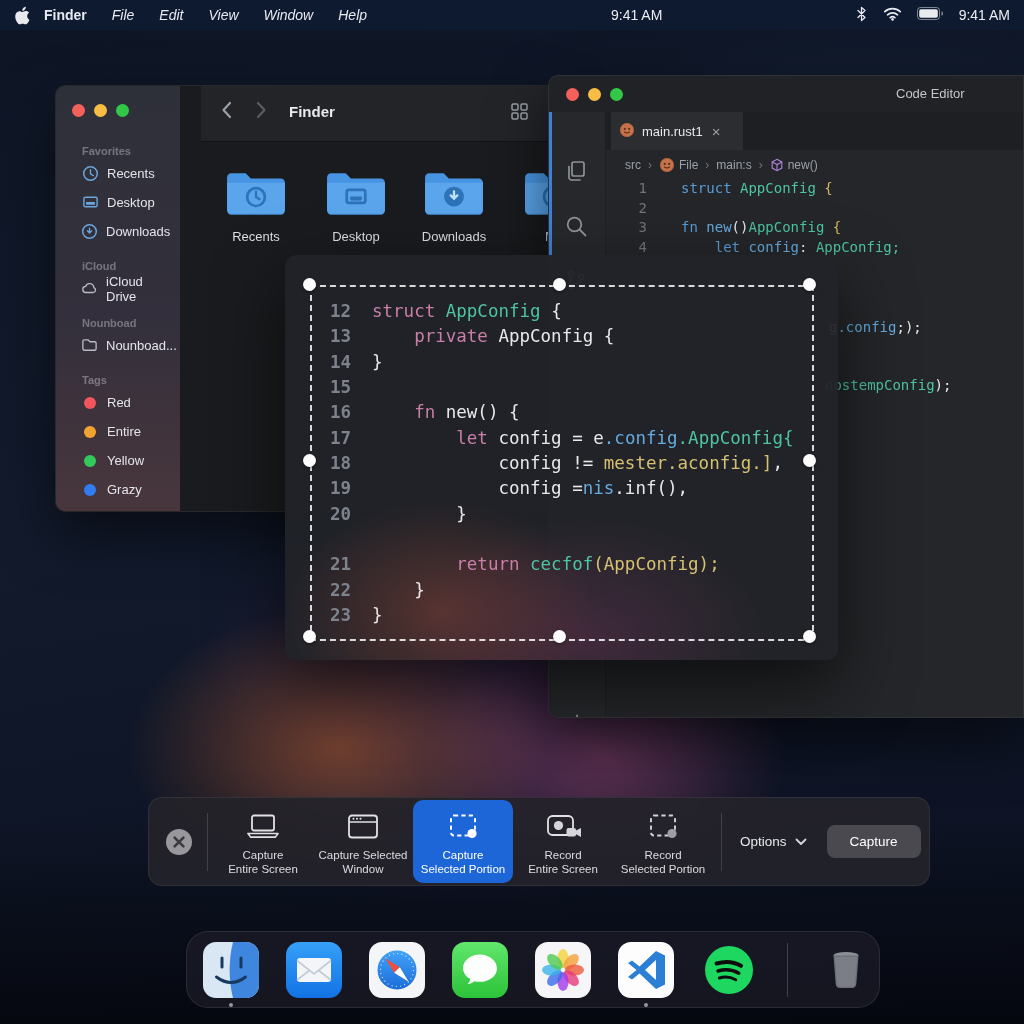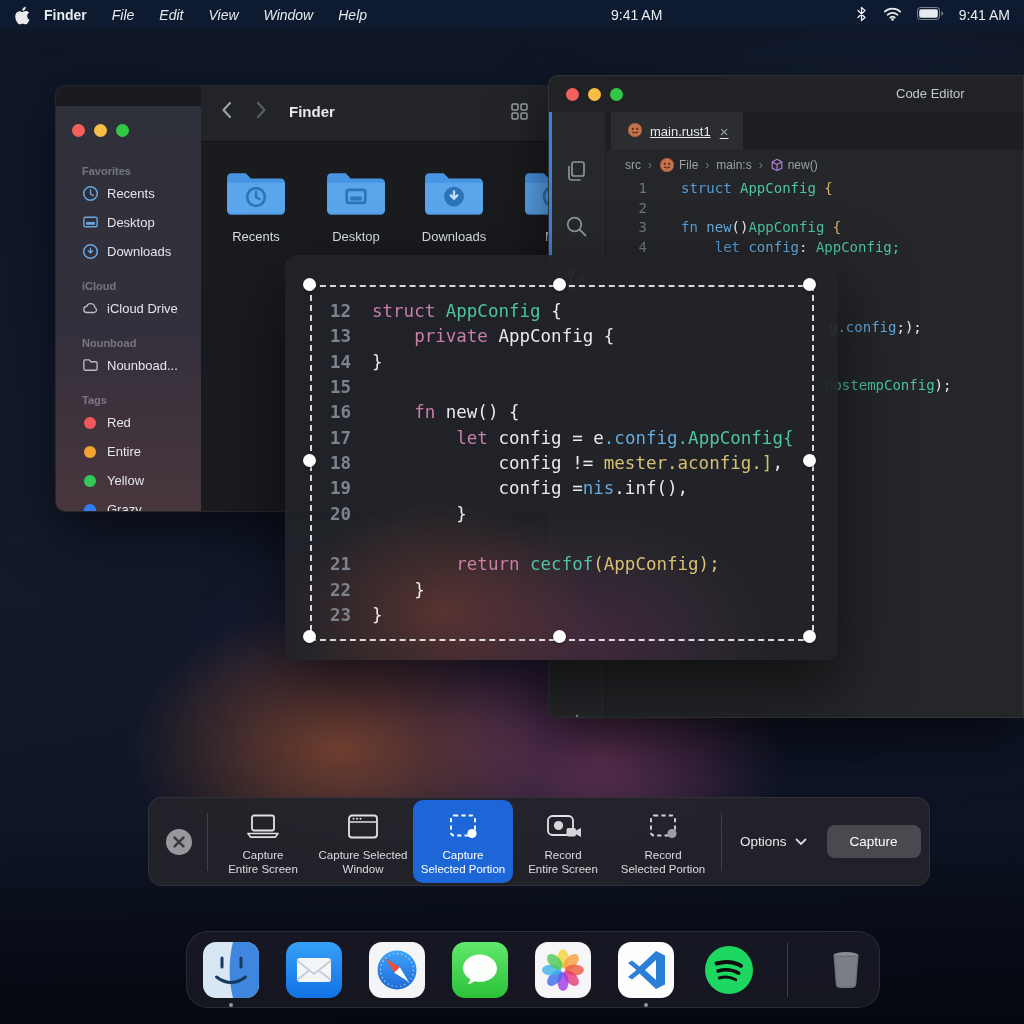--- a/index.html
+++ b/index.html
@@ -18,22 +18,22 @@
   #menubar .apple{margin-right:14px;display:flex;align-items:center;}
   #menu-items{display:flex;gap:25px;align-items:center;font-style:italic;}
   .menu-item{color:#e7eaf0;}
   .menu-item.app{font-weight:700;}
   #clock-center{position:absolute;left:611px;top:0;height:30px;display:flex;align-items:center;font-size:14px;color:#eceef2;}
   #status-right{position:absolute;right:14px;top:0;height:30px;display:flex;align-items:center;gap:15px;font-size:14px;color:#eceef2;}
   
   .window{position:absolute;border-radius:10px;box-shadow:0 22px 55px rgba(0,0,0,.55);border:1px solid rgba(255,255,255,.06);box-sizing:border-box;}
   
   #finder-win{left:55px;top:85px;width:500px;height:427px;background:#1a1b1e;overflow:hidden;z-index:10;}
-  #f-sidebar{position:absolute;left:0;top:0;bottom:0;width:145px;box-sizing:border-box;padding:18px 22px 0 16px;
-    background:linear-gradient(180deg,rgba(47,49,58,.97) 0%,rgba(52,48,61,.97) 55%,rgba(74,55,62,.97) 100%);margin-top:20px;}
+  #f-sidebar{position:absolute;left:0;top:0;bottom:0;width:124px;box-sizing:border-box;padding:18px 22px 0 16px;
+    background:linear-gradient(180deg,rgba(47,49,58,.97) 0%,rgba(52,48,61,.97) 55%,rgba(74,55,62,.97) 100%);}
   .traffic{display:flex;gap:9px;}
   .traffic i{width:13px;height:13px;border-radius:50%;display:block;}
   .f-sec{margin:14px 0 2px 10px;font-size:11px;font-weight:700;color:rgba(226,229,236,.38);}
   .f-sec.first{margin-top:28px;}
   .f-item{display:flex;align-items:center;gap:8px;height:29px;padding-left:9px;font-size:13px;color:#e3e5ea;border-radius:6px;}
   .f-item .ficon{width:18px;display:flex;justify-content:center;}
   .tagdot{width:12px;height:12px;border-radius:50%;display:block;}
   #f-main{position:absolute;left:145px;top:0;right:0;bottom:0;background:#1a1b1e;}
   #f-toolbar{height:55px;background:#232428;border-bottom:1px solid rgba(0,0,0,.45);position:relative;}
   #f-back{position:absolute;left:20px;top:15px;}
@@ -45,21 +45,21 @@
   
   #editor-win{left:548px;top:75px;width:476px;height:643px;background:#242629;border-radius:10px 0 0 10px;overflow:hidden;z-index:20;}
   #e-titlebar{position:absolute;left:0;top:0;right:0;height:36px;background:#202225;border-bottom:1px solid #17181a;}
   #e-titlebar .traffic{position:absolute;left:17px;top:12px;}
   #e-title{position:absolute;left:347px;top:10px;font-size:13px;color:#c3c6ca;}
   #e-activity{position:absolute;left:0;top:36px;bottom:0;width:56px;background:#26282b;border-right:1px solid #1d1f21;}
   #e-activestrip{position:absolute;left:0;top:36px;width:3px;height:145px;background:#3f7fd4;z-index:5;}
   .act-icon{position:absolute;left:15px;}
   #e-tabbar{position:absolute;left:56px;top:36px;right:0;height:38px;background:#1d1f22;}
   #e-tab{position:absolute;left:6px;top:0;height:38px;width:132px;background:#2b2d30;display:flex;align-items:center;gap:7px;
-    padding:0 16px;box-sizing:border-box;font-size:13px;color:#e6e8ea;text-decoration:underline;}
+    padding:0 8px;box-sizing:border-box;font-size:13px;color:#e6e8ea;}
   #e-tab .close{color:#9aa0a5;font-size:15px;margin-left:2px;}
   #e-breadcrumb{position:absolute;left:76px;top:81px;display:flex;align-items:center;gap:7px;font-size:12px;color:#9ba1a8;}
   #e-code{position:absolute;left:56px;top:103px;right:0;bottom:0;font-family:"DejaVu Sans Mono","Liberation Mono",monospace;
     font-size:14px;line-height:19.6px;white-space:pre;}
   #e-code .row{display:block;}
   #e-code .ln{display:inline-block;width:42px;text-align:right;color:#6f747b;margin-right:34px;}
   .partial-line{position:absolute;font-family:"DejaVu Sans Mono","Liberation Mono",monospace;font-size:14px;white-space:pre;}
   
   #overlay-panel{position:absolute;left:285px;top:255px;width:553px;height:405px;border-radius:12px;z-index:30;
     box-shadow:0 28px 70px rgba(0,0,0,.6);

